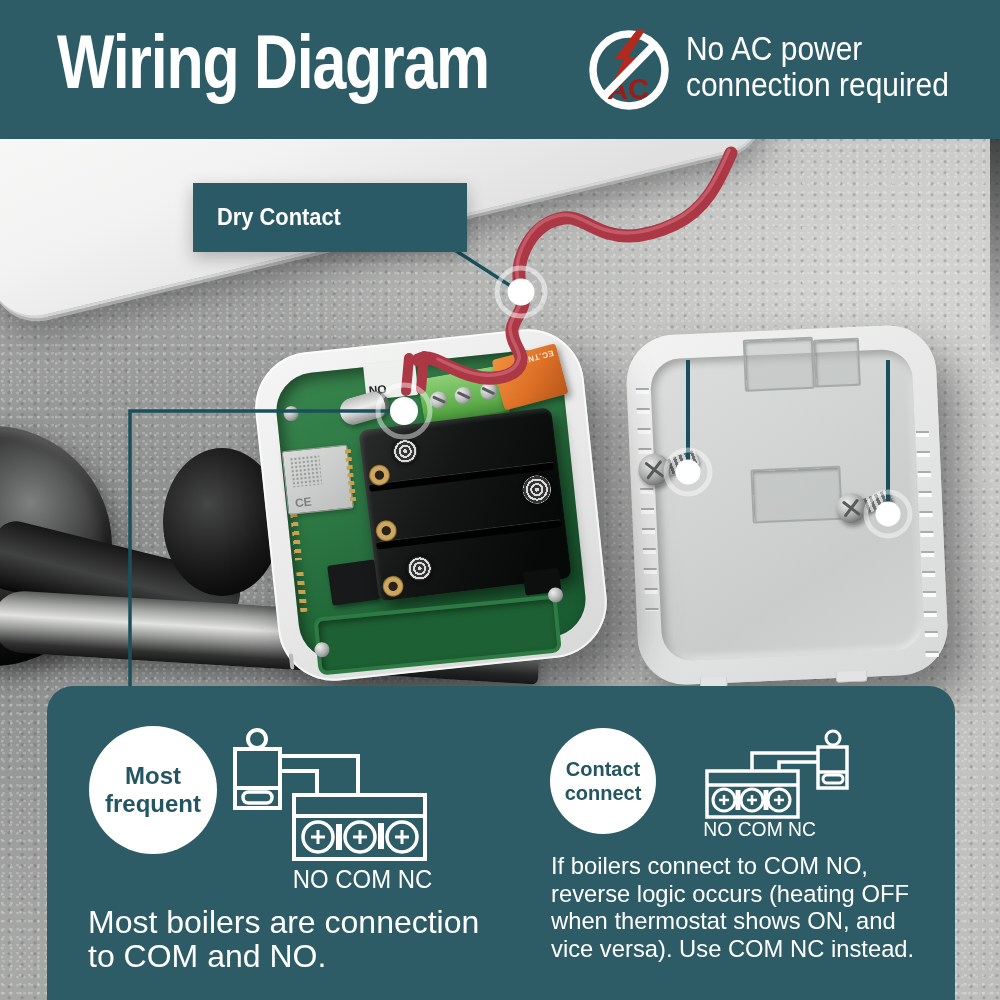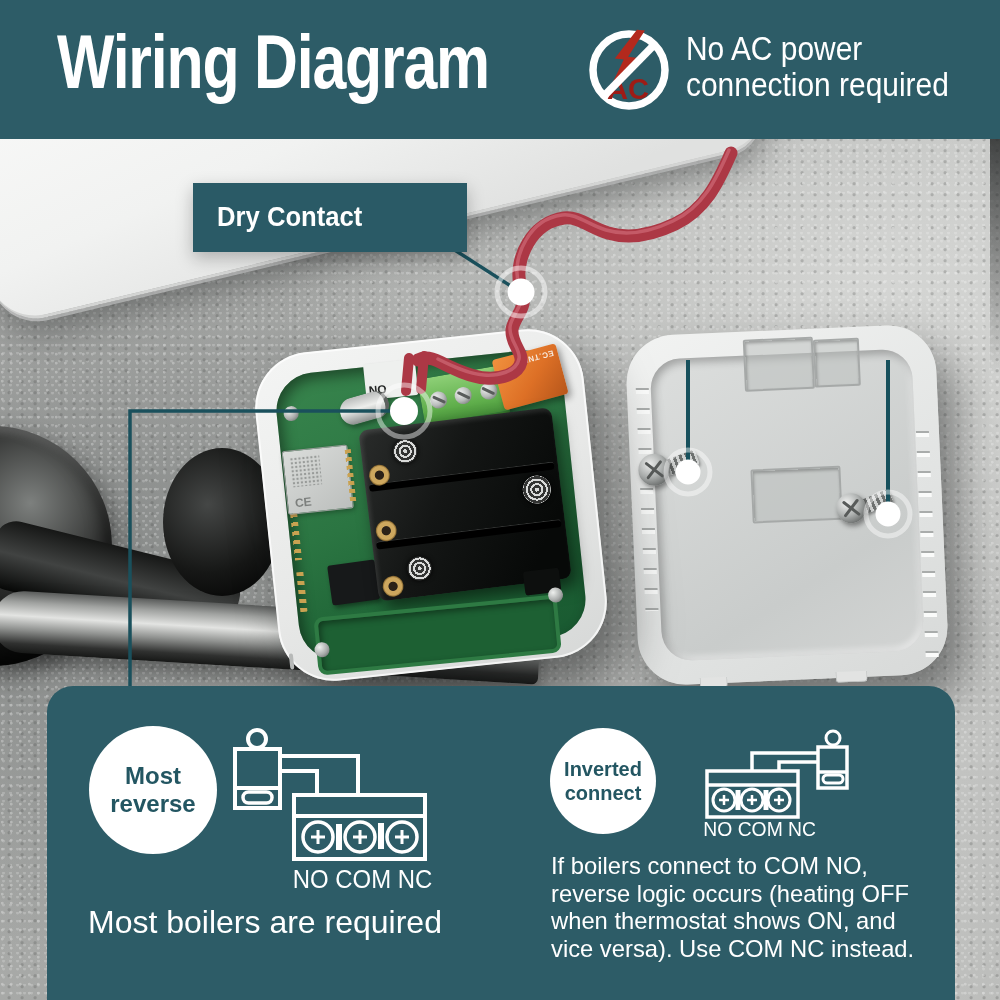--- a/index.html
+++ b/index.html
@@ -111,21 +111,21 @@
   .gold-pads-v{width:7px;background:repeating-linear-gradient(to bottom,#c9a251 0 4px,rgba(0,0,0,0) 4px 9px);}
   .rim-slot{left:8px;top:298px;width:4px;height:16px;background:#b7b9b8;border-radius:2px;}
 
   
   .overlay{inset:0;pointer-events:none;}
 
   
   .callout{background:#2a5a66;color:#fff;font-weight:bold;display:flex;align-items:center;
       box-shadow:0 6px 16px rgba(0,0,0,.25);}
   .callout span{display:inline-block;transform:scaleX(.95);transform-origin:left center;white-space:nowrap;}
-  .lbl-dry{left:193px;top:183px;width:250px;height:69px;font-size:27px;padding-left:24px;}
+  .lbl-dry{left:193px;top:183px;width:250px;height:69px;font-size:23px;padding-left:24px;}
   .lbl-fix{left:650px;top:298px;width:305px;height:65px;font-size:32px;padding-left:17px;}
 
   
   .header{left:0;top:0;width:1000px;height:139px;background:#2d5c67;}
   .title{left:57px;top:13px;font-size:76px;line-height:98px;font-weight:bold;color:#fff;letter-spacing:-1.5px;
       transform:scaleX(.8);transform-origin:left center;white-space:nowrap;}
   .noac-text{left:686px;top:30px;color:#fff;font-size:34px;line-height:36px;
       transform:scaleX(.88);transform-origin:left top;white-space:nowrap;}
 
   
@@ -250,21 +250,21 @@
     <div class="abs noac-text">
       <div>No AC power</div>
       <div>connection required</div>
     </div>
   </div>
 
   <div class="abs panel">
 
     <div class="abs badge badge1">
       <div>Most</div>
-      <div>reverse</div>
+      <div>frequent</div>
     </div>
 
     <svg class="abs" style="left:180px;top:40px;" width="210" height="142" viewBox="0 0 210 142" fill="none" stroke="#fff" stroke-width="4">
       <circle cx="30" cy="13" r="9"></circle>
       <rect x="8" y="23" width="45" height="59"></rect>
       <line x1="8" y1="62" x2="53" y2="62"></line>
       <rect x="16" y="66" width="29" height="11" rx="5.5" stroke-width="3.5"></rect>
       <polyline points="53,30 131,30 131,69"></polyline>
       <polyline points="53,45 90,45 90,69"></polyline>
       <rect x="67" y="69" width="131" height="64"></rect>
@@ -274,25 +274,26 @@
       <circle cx="133" cy="111" r="15" stroke-width="3.5"></circle>
       <path d="M 126 111 H 140 M 133 104 V 118" stroke-width="3"></path>
       <circle cx="175" cy="111" r="15" stroke-width="3.5"></circle>
       <path d="M 168 111 H 182 M 175 104 V 118" stroke-width="3"></path>
       <line x1="112" y1="98" x2="112" y2="124" stroke-width="6"></line>
       <line x1="154" y1="97" x2="154" y2="123" stroke-width="6"></line>
     </svg>
     <div class="abs term-lbl tl-left">NO COM NC</div>
 
     <div class="abs caption cap-left">
-      <div>Most boilers are required</div>
+      <div>Most boilers are connection</div>
+      <div>to COM and NO.</div>
     </div>
 
     <div class="abs badge badge2">
-      <div>Inverted</div>
+      <div>Contact</div>
       <div>connect</div>
     </div>
 
     <svg class="abs" style="left:650px;top:40px;" width="160" height="110" viewBox="0 0 160 110" fill="none" stroke="#fff" stroke-width="3.5">
       <rect x="10" y="45" width="91" height="46"></rect>
       <line x1="10" y1="59" x2="101" y2="59"></line>
       <circle cx="27" cy="74" r="11" stroke-width="3"></circle>
       <path d="M 22 74 H 32 M 27 69 V 79" stroke-width="2.5"></path>
       <circle cx="55" cy="74" r="11" stroke-width="3"></circle>
       <path d="M 50 74 H 60 M 55 69 V 79" stroke-width="2.5"></path>

